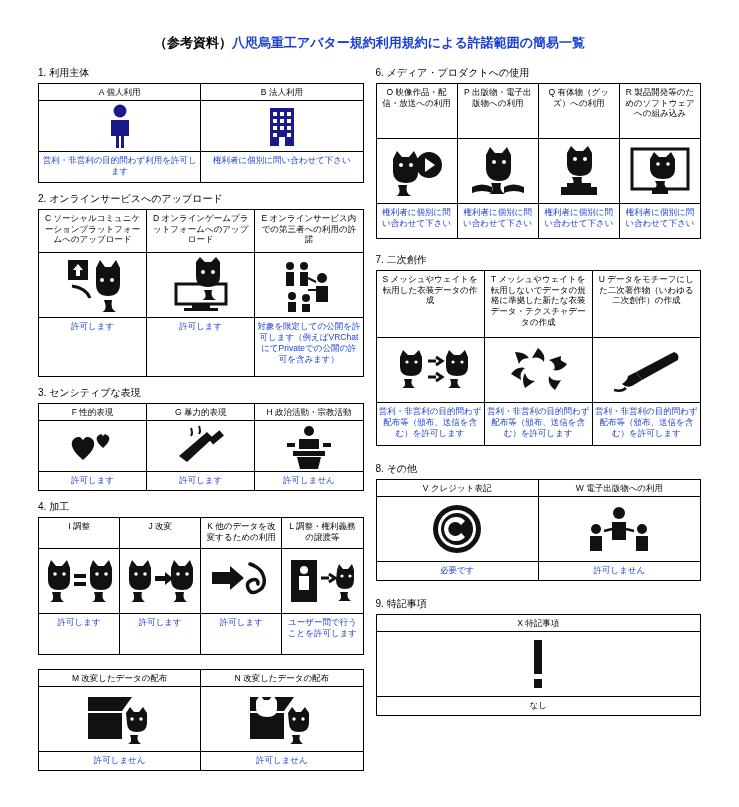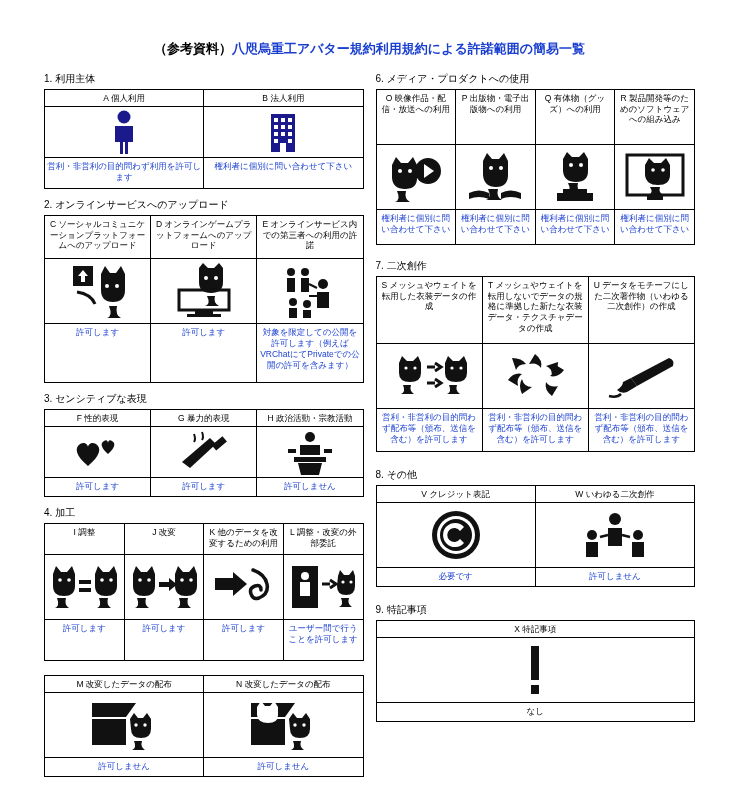--- a/index.html
+++ b/index.html
@@ -4,21 +4,21 @@
 <style>
   * { box-sizing: border-box; }
   html, body {
     margin: 0; padding: 0;
     width: 739px; height: 807px;
     background: #ffffff;
     font-family: "Liberation Sans", sans-serif;
   }
   body { overflow: hidden; }
 
-  .page { position: relative; width: 739px; height: 807px; padding: 10px; }
+  .page { position: relative; width: 739px; height: 807px; padding: 4px; }
 
   .title-block { text-align: center; padding-top: 30px; }
   .title-line1 { font-size: 13px; font-weight: bold; color: #000; letter-spacing: 0px; }
   .title-line1 .blue { color: #1a3fd0; }
   .title-line2 { font-size: 12.5px; font-weight: bold; color: #000; margin-top: 7px; }
 
   .columns { display: flex; gap: 0px; padding: 14px 34px 0 34px; }
   .col { width: 336px; }
   .col.left { margin-right: 12px; }
 
@@ -349,21 +349,21 @@
                   <rect x="6" y="18" width="18" height="12" fill="#111"></rect>
                   <path d="M24 12 l14 12 l-14 12 z" fill="#111"></path>
                   <path d="M44 10 q12 4 14 14 q2 10 -8 14 q-6 2 -8 -4 q-2 -6 4 -8 q6 -2 6 4" stroke="#111" stroke-width="3.5" fill="none" stroke-linecap="round"></path>
                 </svg>
               </div>
               <div class="cell-note">許可します</div>
             </td>
             <td style="width:25%">
               <div class="cell-head">
                 <span>L</span>
-                <span>調整・改変の外部委託</span>
+                <span>調整・権利義務の譲渡等</span>
               </div>
               <div class="cell-icon icon-lg">
                 <svg width="70" height="54" viewBox="0 0 70 54">
                   <rect x="4" y="6" width="26" height="42" fill="#111"></rect>
                   <g fill="#fff">
                     <circle cx="17" cy="16" r="4"></circle>
                         <rect x="12" y="22" width="10" height="14"></rect>
                   </g>
                   <path d="M34 24 h8 M42 20 l6 4 l-6 4" stroke="#111" stroke-width="3" fill="none"></path>
                   <path d="M50 16 l2 -6 l4 5 h5 l4 -5 l2 6 v10 q0 9 -9 9 t-9 -9 z" fill="#111"></path>
@@ -595,21 +595,21 @@
                   <circle cx="28" cy="28" r="19" fill="#fff"></circle>
                   <circle cx="28" cy="28" r="16" fill="#111"></circle>
                   <path d="M36 20 a12 12 0 1 0 0 16 l-4 -4 a7 7 0 1 1 0 -8 z" fill="#fff"></path>
                 </svg>
               </div>
               <div class="cell-note">必要です</div>
             </td>
             <td style="width:50%">
               <div class="cell-head">
                 <span>W</span>
-                <span>いわゆる二次創作</span>
+                <span>電子出版物への利用</span>
               </div>
               <div class="cell-icon icon-lg">
                 <svg width="70" height="52" viewBox="0 0 70 52">
                   <g fill="#111">
                     <circle cx="35" cy="10" r="6"></circle>
                         <rect x="28" y="19" width="14" height="18"></rect>
                     <circle cx="12" cy="26" r="5"></circle>
                         <rect x="6" y="33" width="12" height="15"></rect>
                     <circle cx="58" cy="26" r="5"></circle>
                         <rect x="52" y="33" width="12" height="15"></rect>

